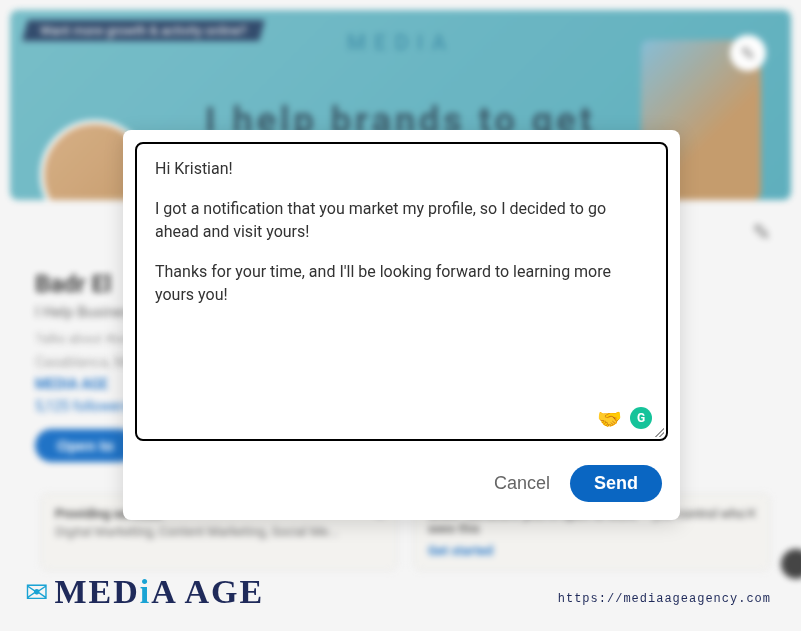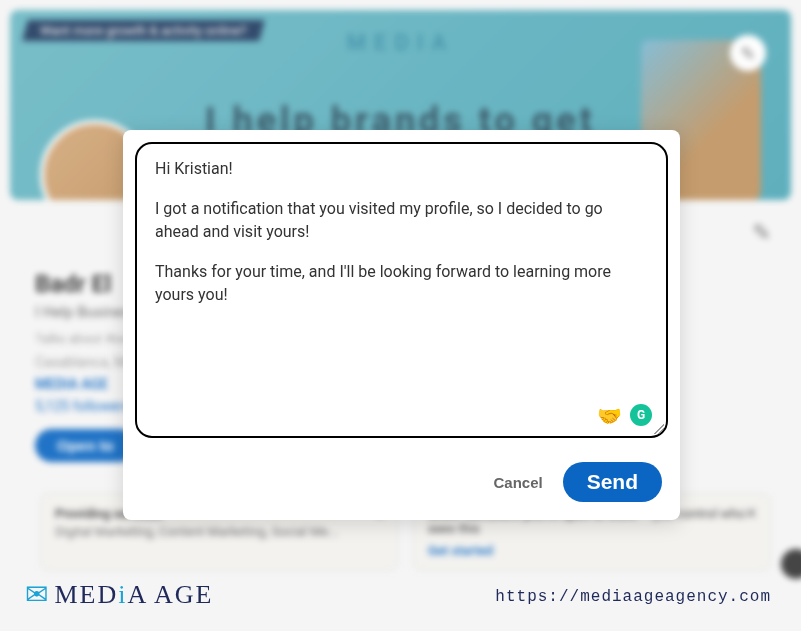--- a/index.html
+++ b/index.html
@@ -194,21 +194,21 @@
       border-radius: 8px;
       box-shadow: 0 4px 20px rgba(0,0,0,0.15);
       display: flex;
       flex-direction: column;
       z-index: 10;
     }
     .message-box {
       margin: 12px;
       flex: 1;
       border: 2px solid #000;
-      border-radius: 17px;
+      border-radius: 8px;
       padding: 14px 18px;
       font-size: 16px;
       color: #333;
       position: relative;
       overflow: hidden;
     }
     .message-box .para { margin-bottom: 18px; line-height: 1.4; }
     .message-box .para:last-of-type { margin-bottom: 0; }
     .grammarly {
       position: absolute;
@@ -243,30 +243,30 @@
     .modal-footer {
       display: flex;
       justify-content: flex-end;
       align-items: center;
       gap: 20px;
       padding: 12px 18px 18px;
     }
     .btn-cancel {
       background: none;
       border: none;
-      font-size: 15px;
+      font-size: 18px;
       color: #666;
-      font-weight: 700;
+      font-weight: 400;
       cursor: pointer;
     }
     .btn-send {
       background: #0a66c2;
       border: none;
       color: #fff;
-      font-size: 21px;
+      font-size: 18px;
       font-weight: 600;
       padding: 8px 24px;
       border-radius: 22px;
       cursor: pointer;
     }
 
     
     .watermark-logo {
       position: absolute;
       bottom: 20px;
@@ -275,32 +275,32 @@
       align-items: center;
       gap: 6px;
       z-index: 20;
     }
     .wm-icon {
       color: #1aa3d4;
       font-size: 28px;
     }
     .wm-text {
       font-family: Georgia, serif;
-      font-size: 26px;
-      font-weight: normal;
+      font-size: 34px;
+      font-weight: bold;
       letter-spacing: 2px;
       color: #1f2a5a;
     }
     .wm-text .accent { color: #1aa3d4; }
     .watermark-url {
       position: absolute;
       bottom: 25px;
       right: 30px;
       font-family: "Courier New", monospace;
-      font-size: 16px;
+      font-size: 12px;
       color: #1f2a5a;
       letter-spacing: 1px;
       z-index: 20;
     }
   </style>
 </head>
 <body>
 
 <div class="backdrop">
   <div class="header-banner">
@@ -340,21 +340,21 @@
       </div>
       <span class="card-link">Get started</span>
     </div>
   </div>
   <div class="round-dark"></div>
 </div>
 
 <div class="modal">
   <div class="message-box">
     <div class="para">Hi Kristian!</div>
-    <div class="para">I got a notification that you visited my profile, so I decided to go ahead and visit yours!</div>
+    <div class="para">I got a notification that you market my profile, so I decided to go ahead and visit yours!</div>
     <div class="para">Thanks for your time, and I'll be looking forward to learning more yours you!</div>
     <span class="handshake-emoji">🤝</span>
     <span class="grammarly"></span>
     <span class="resize-handle"></span>
   </div>
   <div class="modal-footer">
     <button class="btn-cancel">Cancel</button>
     <button class="btn-send">Send</button>
   </div>
 </div>

